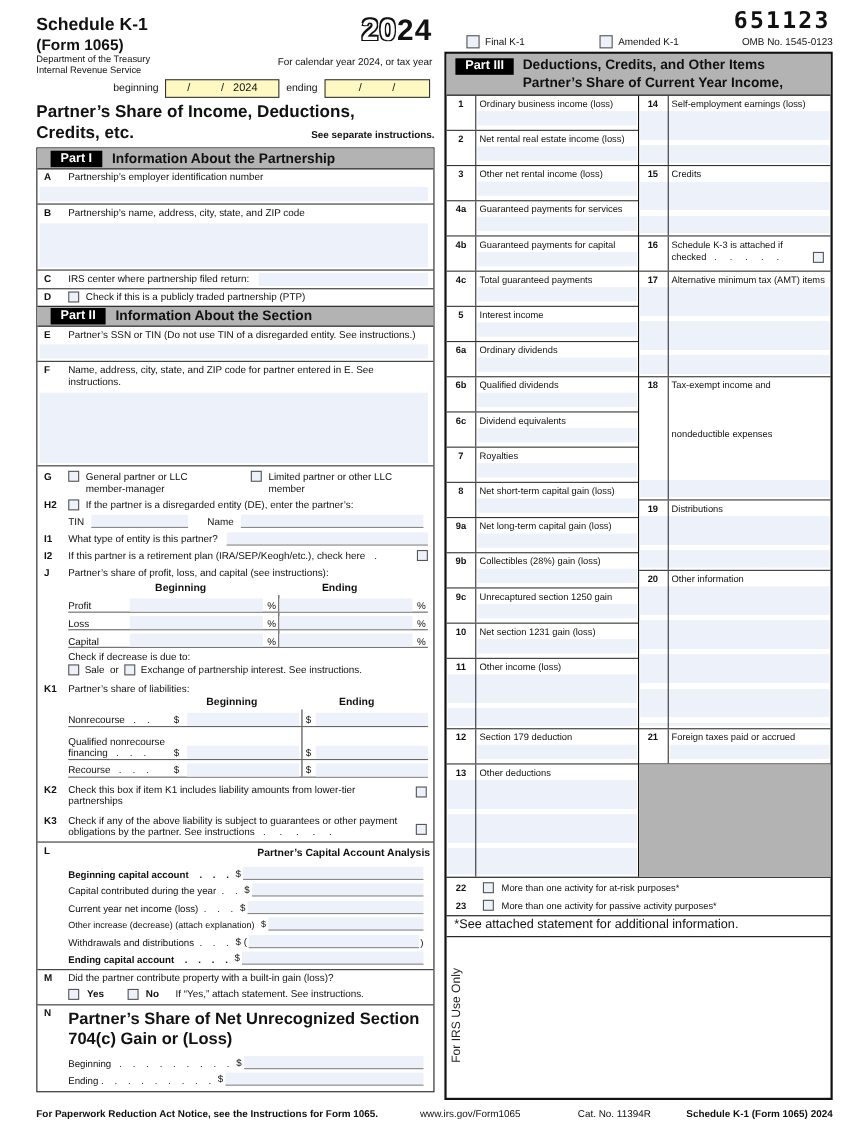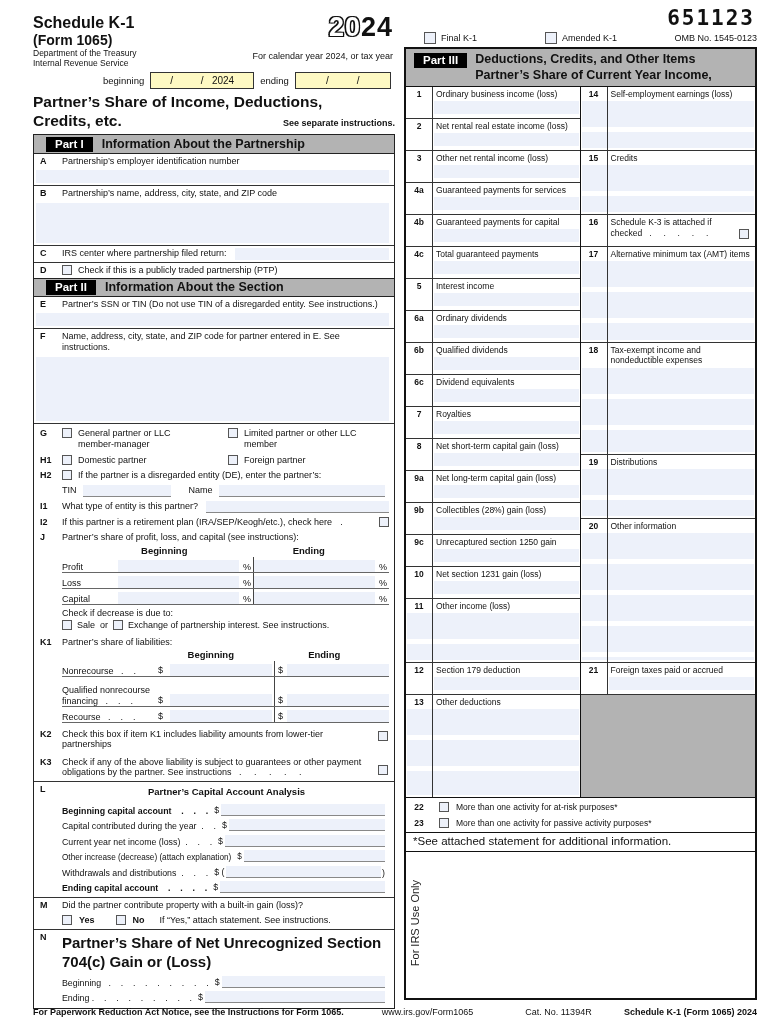--- a/index.html
+++ b/index.html
@@ -66,21 +66,21 @@
   .klabel { width: 96px; flex: none; line-height: 1.2; }
   .kcur { width: 12px; flex:none; padding-bottom: 1px; }
   .kfield { flex: 1; background:#edf1fa; height: 12px; }
   .kdiv { width: 1px; background:#444; align-self: stretch; flex: none; margin: 0 0 0 2px; }
   .khead { display:flex; font-size: 9.5px; font-weight:bold; margin: 1px 10px 1px 120px; }
   .khead span { flex:1; text-align:center; }
   .k23row { display:flex; align-items:flex-start; gap:6px; font-size: 9px; margin: 2px 3px 2px 0; }
   .k23row .cbr { margin-left:auto; margin-top: 2px; }
 
   
-  .ltitle { text-align:center; font-weight:bold; font-size: 9.5px; padding: 2px 0; }
+  .ltitle { text-align:right; font-weight:bold; font-size: 9.5px; padding: 2px 0; }
   .crow { display:flex; align-items: flex-end; height: 15.5px; padding: 0 6px 0 28px; font-size: 8.8px; white-space: pre; }
   .crow .cur { padding: 0 2px 1px 6px; flex:none; }
   .crow .ufield { flex: 1; background:#edf1fa; border-bottom: 1px solid #888; height: 12px; min-width: 0; }
   .crow .suffix { flex:none; padding-left: 1px; }
   .crow.small { font-size: 8.2px; }
   .boldlbl { font-weight: bold; }
 
   
   .ntitle { text-align:left; font-weight:bold; font-size: 15px; padding: 2px 0 1px; }
 
@@ -100,21 +100,21 @@
   .p3row { position: relative; border-bottom: 1px solid #333; display:flex; flex-direction: column; }
   .p3row:last-child { border-bottom: none; }
   .p3row::before { content:""; position:absolute; left: 26px; top: 0; bottom: 0; width: 1px; background:#333; z-index: 2; }
   .p3row.nopre::before { display:none; }
   .p3num { position:absolute; left: 0; top: 2px; width: 26px; text-align: center; font-weight: bold; font-size: 8.5px; z-index: 3; }
   .p3label { margin-left: 30px; font-size: 8.5px; line-height: 1.2; padding: 2px 2px 0 0; }
   .p3vals { flex: 1; margin: 2px 1px 2px 1px; background: repeating-linear-gradient(to bottom, #edf1fa 0 26px, #ffffff 26px 31px); z-index: 1; }
   .p3vals.single { margin-left: 28px; background: #edf1fa; max-height: 13px; }
   .cbline { display:flex; align-items:center; gap: 4px; }
   .h32 { height: 32px; } .h64 { height: 64px; } .h96 { height: 96px; }
-  .h102 { height: 102px; } .h112 { height: 112px; } .h144 { height: 144px; }
+  .h102 { height: 102px; } .h112 { height: 112px; gap: 34px; } .h144 { height: 144px; }
   .p3gray { background:#b3b3b3; height: 102px; }
 
   .p3cbrow { display:flex; align-items:center; height: 16px; font-size: 8.5px; gap: 7px; }
   .p3cbrow .num { width: 26px; text-align:center; font-weight:bold; flex:none; }
   .p3foot { border-bottom: 1.5px solid #111; padding: 1px 0; }
   .see { font-size: 11.5px; padding: 2px 4px 4px 7px; border-bottom: 1.5px solid #111; }
   .irsbox { height: 146px; position: relative; }
   .irs-vert { position:absolute; left: 3px; bottom: 32px; writing-mode: vertical-rl; transform: rotate(180deg); font-size: 11px; color:#222; }
 
   
@@ -210,29 +210,20 @@
         </div>
         <div class="lrow noline" style="padding-top:4px">
           <div class="rline">
             <span class="lt">G</span>
             <span class="cb"></span>
             <span class="ltext" style="width:130px;flex:none">General partner or LLC member-manager</span>
             <span class="cb" style="margin-left:14px"></span>
             <span class="ltext" style="width:120px;flex:none">Limited partner or other LLC member</span>
           </div>
         </div>
-        <div class="lrow noline" style="padding-top:3px">
-          <div class="rline">
-            <span class="lt">H1</span>
-            <span class="cb"></span>
-            <span class="ltext" style="width:130px;flex:none">Domestic partner</span>
-            <span class="cb" style="margin-left:14px"></span>
-            <span class="ltext">Foreign partner</span>
-          </div>
-        </div>
         <div class="lrow noline" style="padding-top:2px">
           <div class="rline">
             <span class="lt">H2</span>
             <span class="cb"></span>
             <span class="ltext">If the partner is a disregarded entity (DE), enter the partner’s:</span>
           </div>
           <div class="rline" style="margin:3px 4px 0 28px; align-items:flex-end">
             <span>TIN</span>
             <span class="fldinline" style="max-width:88px;border-bottom:1px solid #888"></span>
             <span style="margin-left:10px">Name</span>

